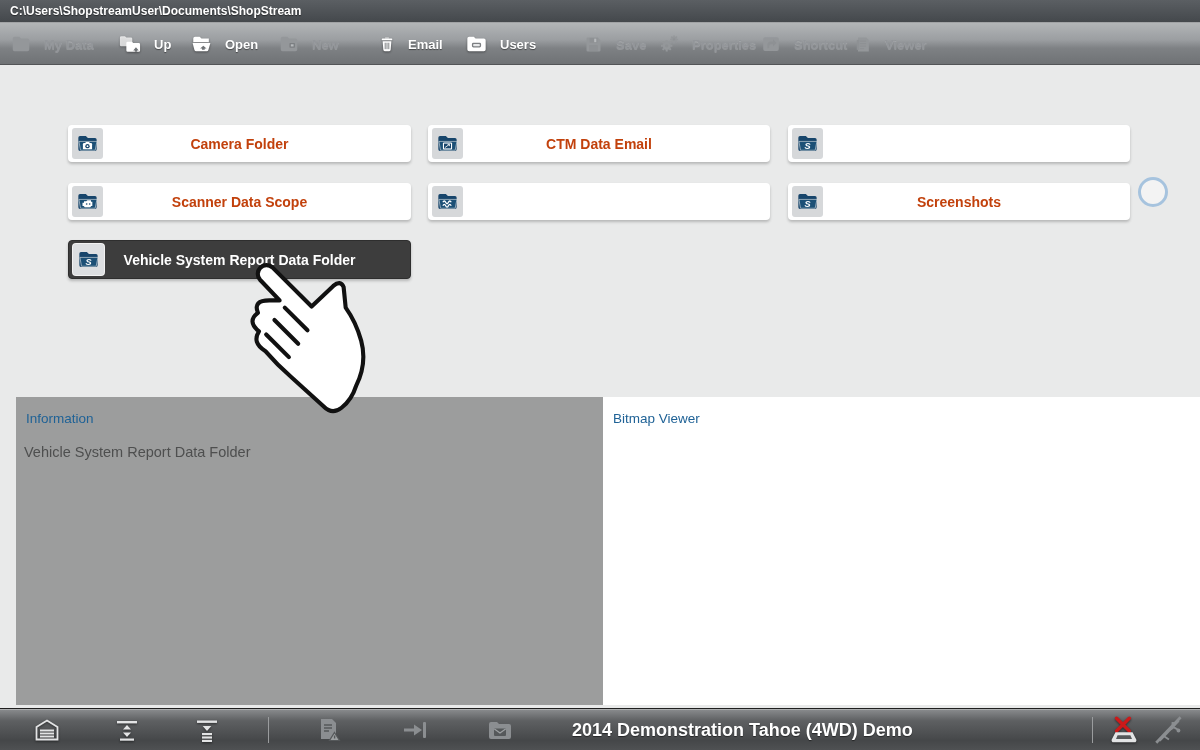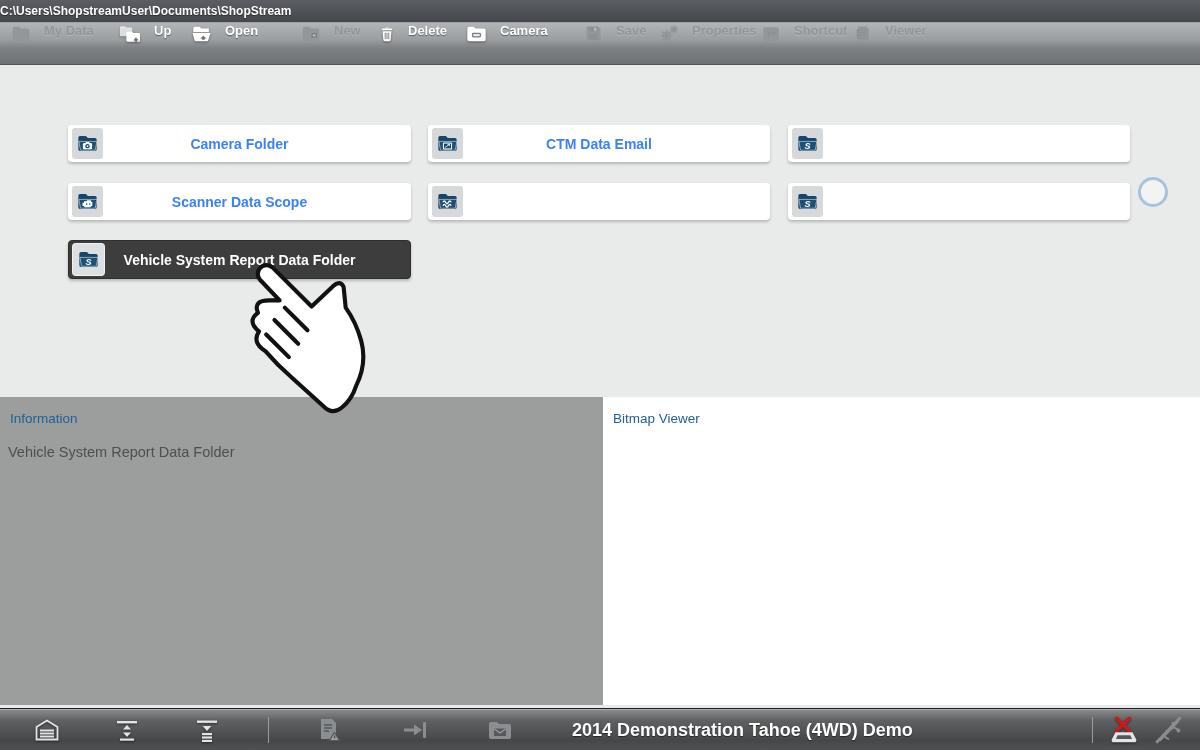--- a/index.html
+++ b/index.html
@@ -8,64 +8,64 @@
     font-family:"Liberation Sans",sans-serif;
     background:#e9eaea;
   }
   
   .titlebar{
     position:absolute;left:0;top:0;width:1200px;height:22px;
     background:linear-gradient(180deg,#5b5f63,#44484c);
     display:flex;align-items:center;
   }
   .titlebar .path{
-    color:#fff;font-size:12px;font-weight:bold;
+    color:#fff;font-size:12px;font-weight:bold;padding-left:10px;
     text-shadow:0 1px 1px rgba(0,0,0,.5);
   }
   
   .toolbar{
     position:absolute;left:0;top:22px;width:1200px;height:42px;
     background:linear-gradient(180deg,#b2b5b7 0%,#9b9ea1 40%,#7e8184 60%,#6e7174 100%);
     background-blend-mode:normal;
     border-top:1px solid rgba(255,255,255,.35);
     box-shadow:inset 0 -1px 0 rgba(0,0,0,.25);
   }
   .tb-item{
-    position:absolute;top:0;height:42px;display:flex;align-items:flex-start;gap:12px;
+    position:absolute;top:0;height:42px;display:flex;align-items:center;gap:12px;
     cursor:pointer;
   }
   .tb-item .lbl{font-size:13px;font-weight:bold;}
   .tb-item.enabled .lbl{color:#ffffff;text-shadow:0 1px 1px rgba(0,0,0,.45);}
   .tb-item.disabled .lbl{color:#93969a;text-shadow:0 1px 0 rgba(255,255,255,.18);}
   .tb-item.enabled svg{color:#ffffff;filter:drop-shadow(0 1px 1px rgba(0,0,0,.4));}
   .tb-item.disabled svg{color:#94979a;}
   
   .folder-btn{
     position:absolute;height:37px;background:#ffffff;border-radius:4px;
     box-shadow:0 2px 3px rgba(0,0,0,.22);
     display:flex;align-items:center;cursor:pointer;
   }
   .folder-btn .icon-box{
     position:absolute;left:4px;top:3px;width:31px;height:31px;border-radius:3px;
     background:#d6d8da;display:flex;align-items:center;justify-content:center;
   }
   .folder-btn .flabel{
-    width:100%;text-align:center;font-size:14px;font-weight:bold;color:#3b82f6;
+    width:100%;text-align:center;font-size:14px;font-weight:bold;color:#c2410c;
   }
   .folder-btn.selected{background:#3d3d3d;border:1px solid #2e2e2e;}
   .folder-btn.selected .flabel{color:#ffffff;}
   .folder-btn.selected .icon-box{background:#dddfe1;box-shadow:0 0 0 1px #f2f2f2;}
   
   .pulse-circle{
     position:absolute;left:1138px;top:177px;width:24px;height:24px;border-radius:50%;
     border:3px solid #a6c3de;background:rgba(255,255,255,.45);
   }
   
   .info-panel{
-    position:absolute;left:0;top:397px;width:649px;height:308px;background:#9c9d9d;
+    position:absolute;left:16px;top:397px;width:649px;height:308px;background:#9c9d9d;
   }
   .info-panel .ptitle{color:#1f6296;font-size:13.5px;margin:14px 0 0 10px;}
   .info-panel .pbody{color:#4e4f4f;font-size:14.5px;margin:18px 0 0 8px;}
   .bitmap-panel{
     position:absolute;left:603px;top:397px;width:597px;height:308px;background:#ffffff;
   }
   .bitmap-panel .ptitle{color:#1f6296;font-size:13.5px;margin:14px 0 0 10px;}
   
   .hand{position:absolute;left:238px;top:256px;z-index:50;pointer-events:none;}
   
@@ -111,46 +111,46 @@
 
   <div class="tb-item enabled" style="left:190px">
     <svg width="23" height="22" viewBox="0 0 24 24" fill="currentColor">
       <path d="M3 6a2 2 0 0 1 2-2h5l2 2h8v4H3z"></path>
       <path d="M2.3 11h19.4l-2.2 7.6A2 2 0 0 1 17.6 20H6.2a2 2 0 0 1-1.9-1.4z"></path>
       <path d="M10.5 16.8l3.5-3 3.5 3h-2v1.4h-3v-1.4z" fill="#6f7275"></path>
     </svg>
     <span class="lbl">Open</span>
   </div>
 
-  <div class="tb-item disabled" style="left:300px">
+  <div class="tb-item disabled" style="left:278px">
     <svg width="22" height="22" viewBox="0 0 24 24" fill="currentColor">
       <path d="M3 6a2 2 0 0 1 2-2h5l2 2h7a2 2 0 0 1 2 2v10a2 2 0 0 1-2 2H5a2 2 0 0 1-2-2z"></path>
       <rect x="12.5" y="11" width="6" height="5" rx="0.8" fill="#7c7f82"></rect>
       <rect x="14" y="12.3" width="3" height="2.4" fill="#b7babc"></rect>
     </svg>
     <span class="lbl">New</span>
   </div>
 
   <div class="tb-item enabled" style="left:378px">
     <svg width="18" height="22" viewBox="0 0 24 24" fill="currentColor">
       <rect x="5" y="4.5" width="14" height="2.6" rx="1"></rect>
       <path d="M9.5 4.5v-1h5v1z"></path>
       <path d="M6.2 8.3h11.6l-.9 11.3a2 2 0 0 1-2 1.9H9.1a2 2 0 0 1-2-1.9z"></path>
       <path d="M9.6 10.3v8.6M12 10.3v8.6M14.4 10.3v8.6" stroke="#7c7f82" stroke-width="1.3" fill="none"></path>
     </svg>
-    <span class="lbl">Delete</span>
+    <span class="lbl">Email</span>
   </div>
 
   <div class="tb-item enabled" style="left:465px">
     <svg width="23" height="22" viewBox="0 0 24 24" fill="currentColor">
       <path d="M2 6a2 2 0 0 1 2-2h5l2 2h9a2 2 0 0 1 2 2v10a2 2 0 0 1-2 2H4a2 2 0 0 1-2-2z"></path>
       <rect x="7" y="10.5" width="10" height="5.4" rx="1.6" fill="#7c7f82"></rect>
       <rect x="8.3" y="12" width="7.4" height="2.4" rx="1" fill="#e8e9ea"></rect>
     </svg>
-    <span class="lbl">Camera</span>
+    <span class="lbl">Users</span>
   </div>
 
   <div class="tb-item disabled" style="left:583px">
     <svg width="21" height="21" viewBox="0 0 24 24" fill="currentColor">
       <path d="M4 5.5A1.5 1.5 0 0 1 5.5 4H17l3 3v11.5a1.5 1.5 0 0 1-1.5 1.5h-13A1.5 1.5 0 0 1 4 18.5z"></path>
       <rect x="7.5" y="4.5" width="9" height="5.5" fill="#8e9194"></rect>
       <rect x="12.8" y="5.3" width="2.4" height="4" fill="#b7babc"></rect>
       <rect x="7" y="12.5" width="10" height="7" rx="0.8" fill="#8e9194"></rect>
     </svg>
     <span class="lbl">Save</span>
@@ -256,20 +256,21 @@
 </div>
 
 <div class="folder-btn" style="left:788px;top:183px;width:342px">
   <span class="icon-box">
     <svg width="27" height="25" viewBox="0 0 30 30">
       <path d="M4 8a2 2 0 0 1 2-2h7l2.5 2.5H24a2 2 0 0 1 2 2V22a2 2 0 0 1-2 2H6a2 2 0 0 1-2-2z" fill="#17456b"></path>
       <path d="M4.7 12.5h21.6l-2.1 10.6H6.6z" fill="#1c5076" stroke="#e9eaea" stroke-width="0.7"></path>
       <text x="15.2" y="21.8" font-size="11" font-weight="bold" font-style="italic" fill="#ffffff" text-anchor="middle" font-family="Liberation Sans, sans-serif">S</text>
     </svg>
   </span>
+  <span class="flabel">Screenshots</span>
 </div>
 
 <div class="folder-btn selected" style="left:68px;top:240px;width:341px">
   <span class="icon-box">
     <svg width="27" height="25" viewBox="0 0 30 30">
       <path d="M4 8a2 2 0 0 1 2-2h7l2.5 2.5H24a2 2 0 0 1 2 2V22a2 2 0 0 1-2 2H6a2 2 0 0 1-2-2z" fill="#17456b"></path>
       <path d="M4.7 12.5h21.6l-2.1 10.6H6.6z" fill="#1c5076" stroke="#e9eaea" stroke-width="0.7"></path>
       <text x="15.2" y="21.8" font-size="11" font-weight="bold" font-style="italic" fill="#ffffff" text-anchor="middle" font-family="Liberation Sans, sans-serif">S</text>
     </svg>
   </span>

